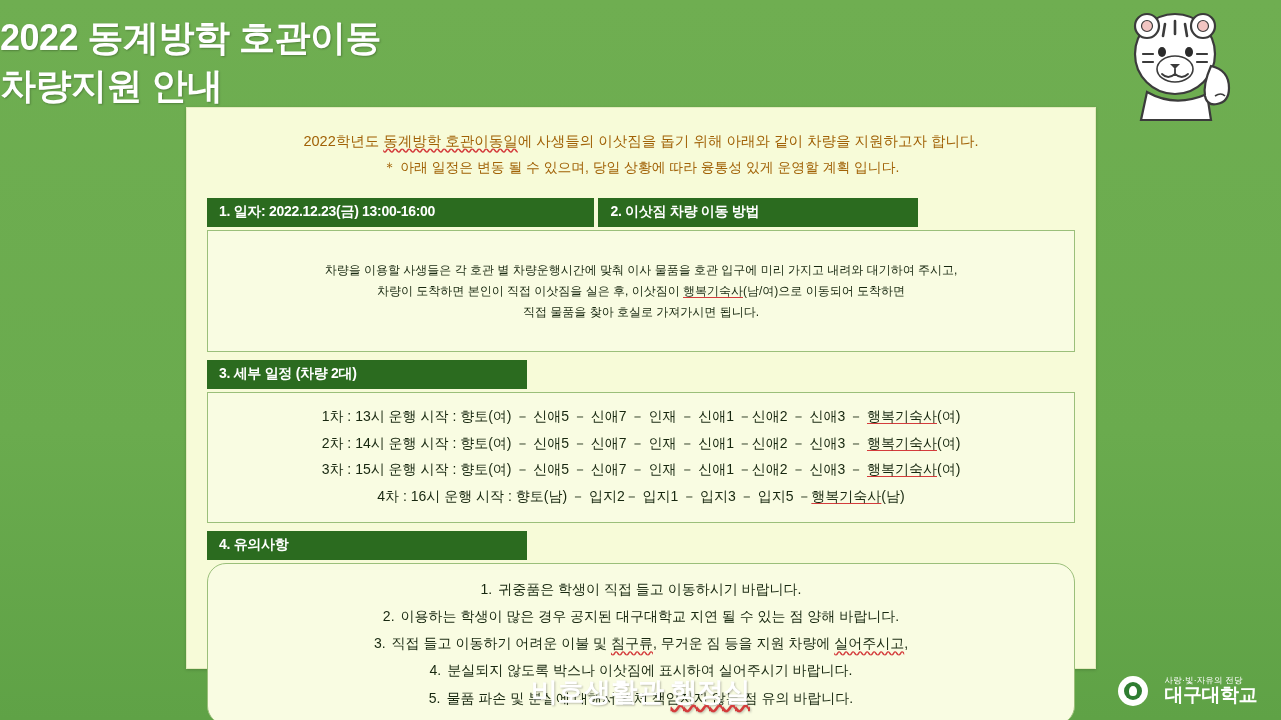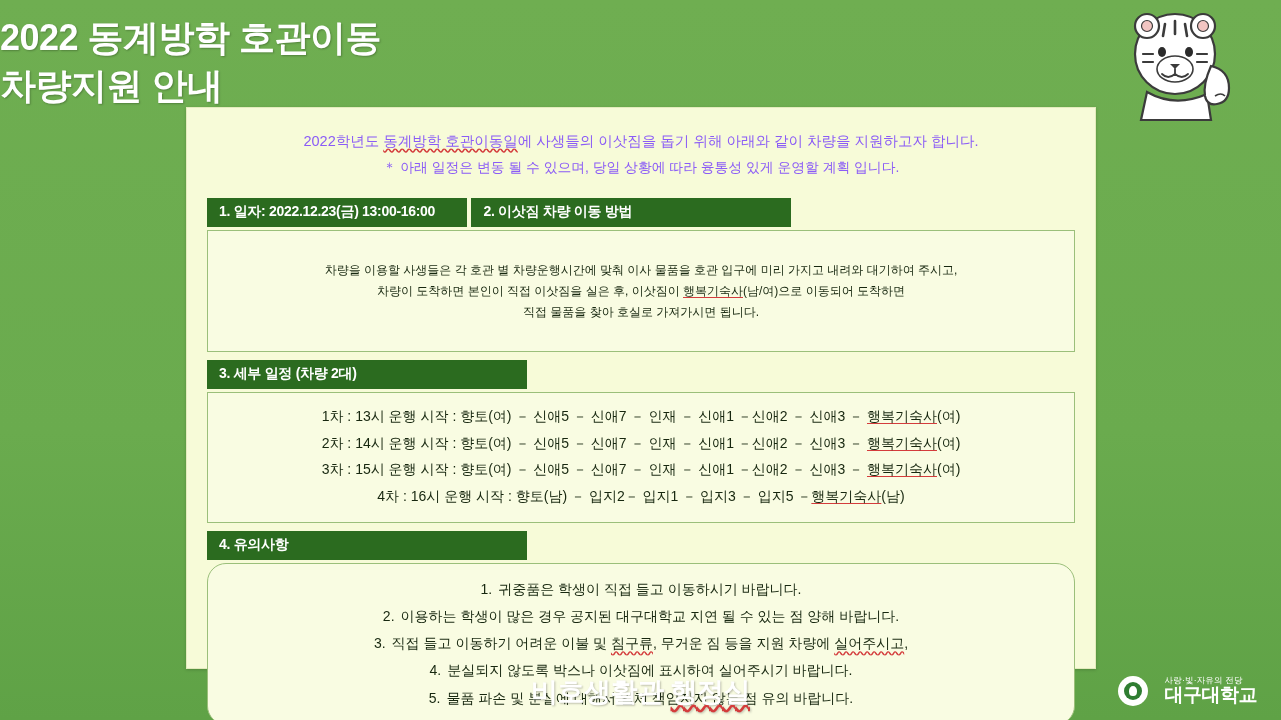--- a/index.html
+++ b/index.html
@@ -53,21 +53,21 @@
     width: 910px;
     height: 562px;
     background: #f7fbd8;
     border: 1px solid #e3ebbd;
     box-shadow: 0 1px 3px rgba(0,0,0,0.18);
     box-sizing: border-box;
     padding: 14px 20px 10px 20px;
   }
   .intro {
     text-align: center;
-    color: #8b5cf6;
+    color: #a16207;
     font-size: 14.5px;
     line-height: 1.85;
     margin-top: 6px;
     margin-bottom: 10px;
   }
   .intro .u-wavy {
     text-decoration: underline;
     text-decoration-style: wavy;
     text-decoration-color: #d43c3c;
     text-underline-offset: 2px;
@@ -81,21 +81,21 @@
     background: #2b6b1f;
     color: #ffffff;
     font-size: 14px;
     font-weight: bold;
     padding: 5px 10px 6px 12px;
     box-sizing: border-box;
     display: inline-block;
     margin-top: 8px;
     letter-spacing: -0.3px;
   }
-  .head-bar.w-date { width: 260px; }
+  .head-bar.w-date { width: 387px; }
   .head-bar.w-method { width: 320px; }
   .head-bar.w-sched { width: 320px; }
   .head-bar.w-notice { width: 320px; }
 
   .box {
     border: 1px solid #9bbf7a;
     background: #f9fce2;
     margin-top: 3px;
     padding: 29px 14px;
     box-sizing: border-box;

